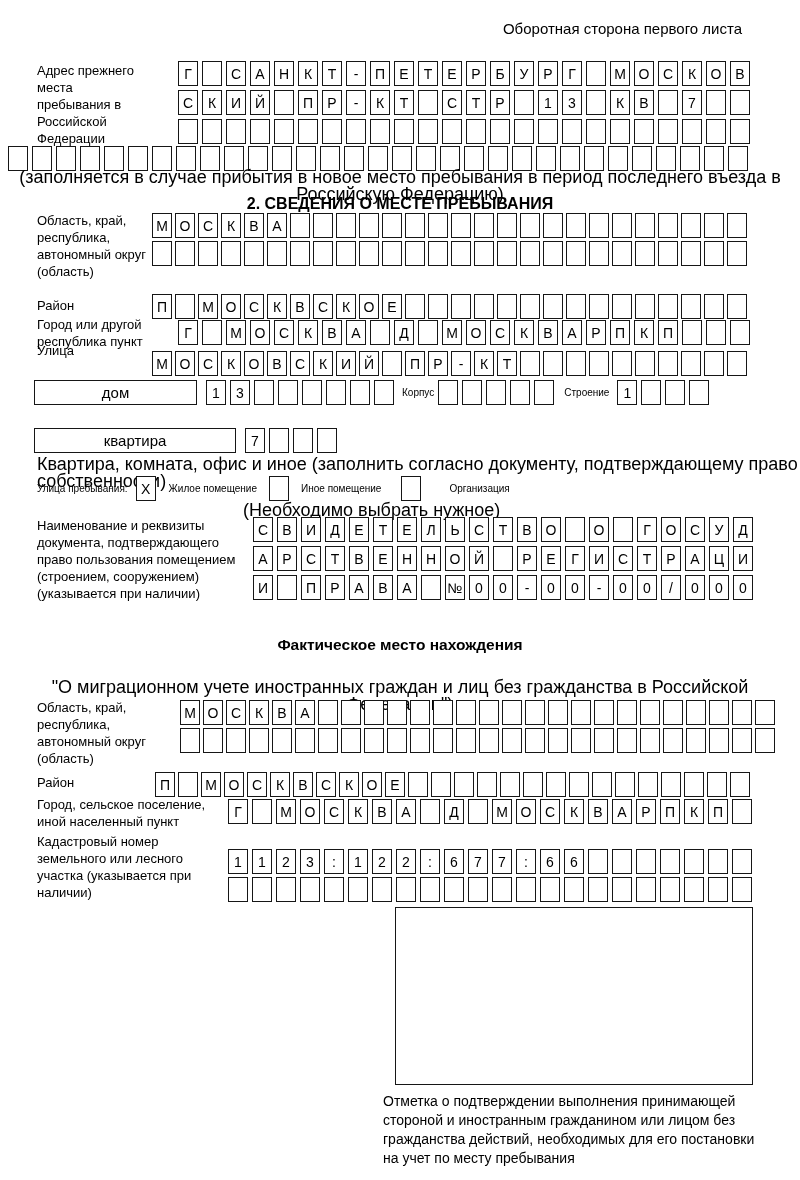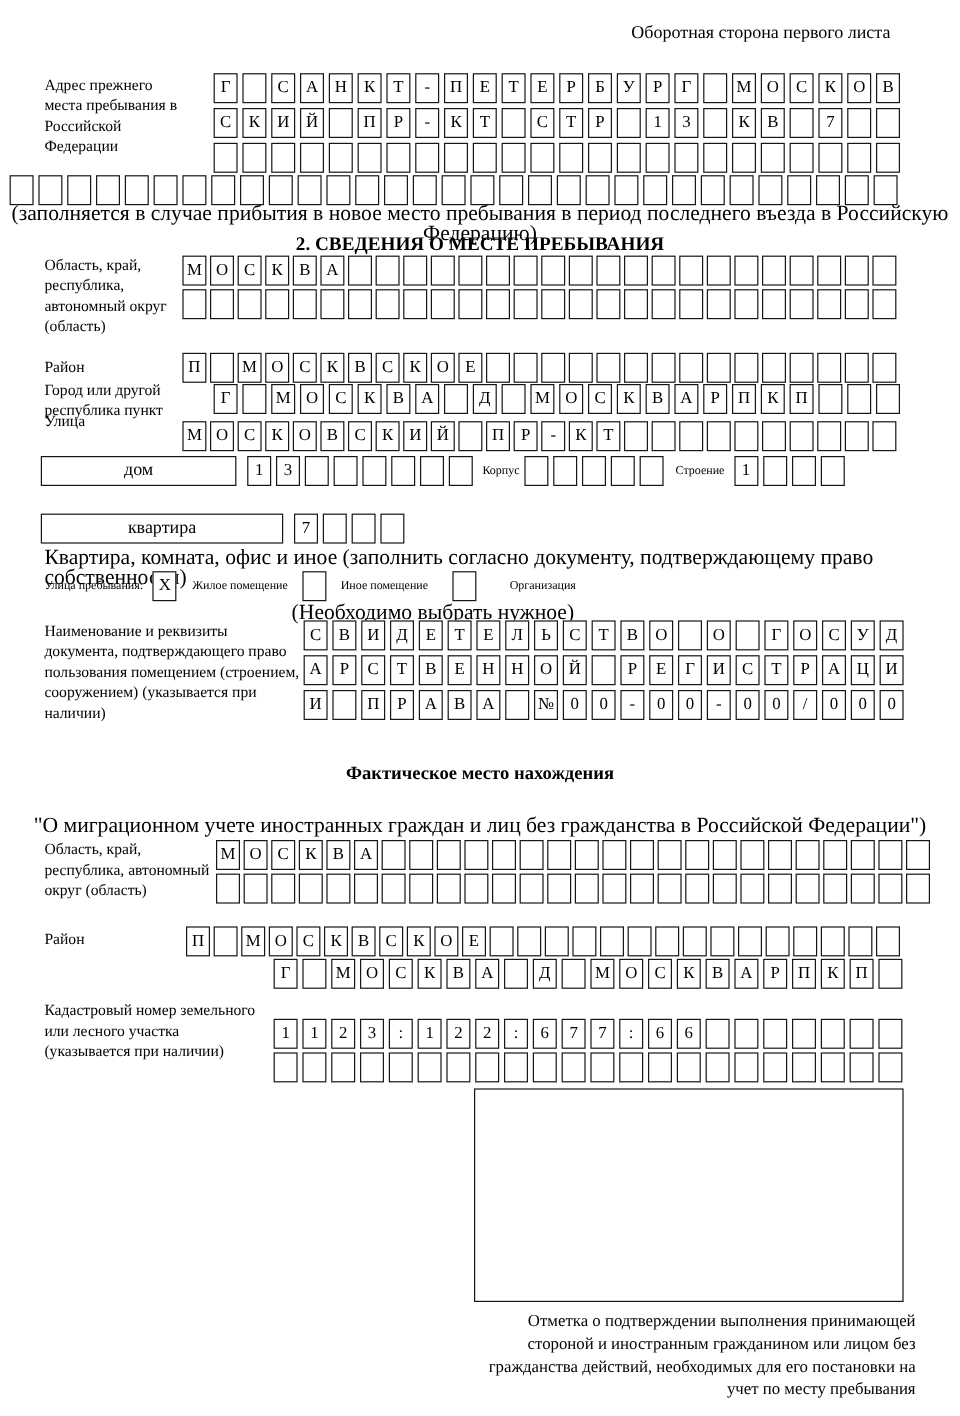--- a/index.html
+++ b/index.html
@@ -1,17 +1,17 @@
 <!DOCTYPE html>
 <html><head>
 <meta charset="utf-8">
 <style>
   html,body{margin:0;padding:0;background:#fff;}
   #page{position:relative;width:800px;height:1180px;background:#fff;color:#000;
-        font-family:Liberation Serif, serif;overflow:hidden;}
+        font-family:Liberation Sans, sans-serif;overflow:hidden;}
   .abs{position:absolute;}
   .center{left:0;right:0;text-align:center;}
   .label{font-size:13px;line-height:17px;}
   .note{font-size:18px;line-height:17px;}
   .title{font-weight:bold;font-size:16px;}
   .subtitle{font-weight:bold;font-size:15.5px;}
   .boxrow{display:flex;gap:4px;}
   .boxrow.g3{gap:3px;}
   .rows{display:flex;flex-direction:column;gap:4px;}
   .rows.g3{gap:3px;}
@@ -506,20 +506,21 @@
       <span class="cell"></span>
       <span class="cell"></span>
       <span class="cell"></span>
       <span class="cell"></span>
       <span class="cell"></span>
       <span class="cell"></span>
       <span class="cell"></span>
       <span class="cell"></span>
     </div>
 
+  <div class="abs label" style="top:796px;left:37px;width:185px;">Город, сельское поселение, иной населенный пункт</div>
   <div class="abs boxrow" style="top:799px;left:228px;">
       <span class="cell">Г</span>
       <span class="cell"></span>
       <span class="cell">М</span>
       <span class="cell">О</span>
       <span class="cell">С</span>
       <span class="cell">К</span>
       <span class="cell">В</span>
       <span class="cell">А</span>
       <span class="cell"></span>
@@ -584,15 +585,15 @@
         <span class="cell"></span>
         <span class="cell"></span>
         <span class="cell"></span>
         <span class="cell"></span>
         <span class="cell"></span>
         <span class="cell"></span>
       </div>
   </div>
 
   <div class="abs stampbox" style="top:907px;left:395px;width:358px;height:178px;"></div>
-  <div class="abs note" style="top:1092px;left:383px;width:380px;text-align:right;font-size:14px;line-height:19px;">Отметка о подтверждении выполнения принимающей стороной и иностранным гражданином или лицом без гражданства действий, необходимых для его постановки на учет по месту пребывания</div>
+  <div class="abs note" style="top:1092px;left:383px;width:380px;text-align:left;font-size:14px;line-height:19px;">Отметка о подтверждении выполнения принимающей стороной и иностранным гражданином или лицом без гражданства действий, необходимых для его постановки на учет по месту пребывания</div>
 
 </div>
 
 </body></html>

